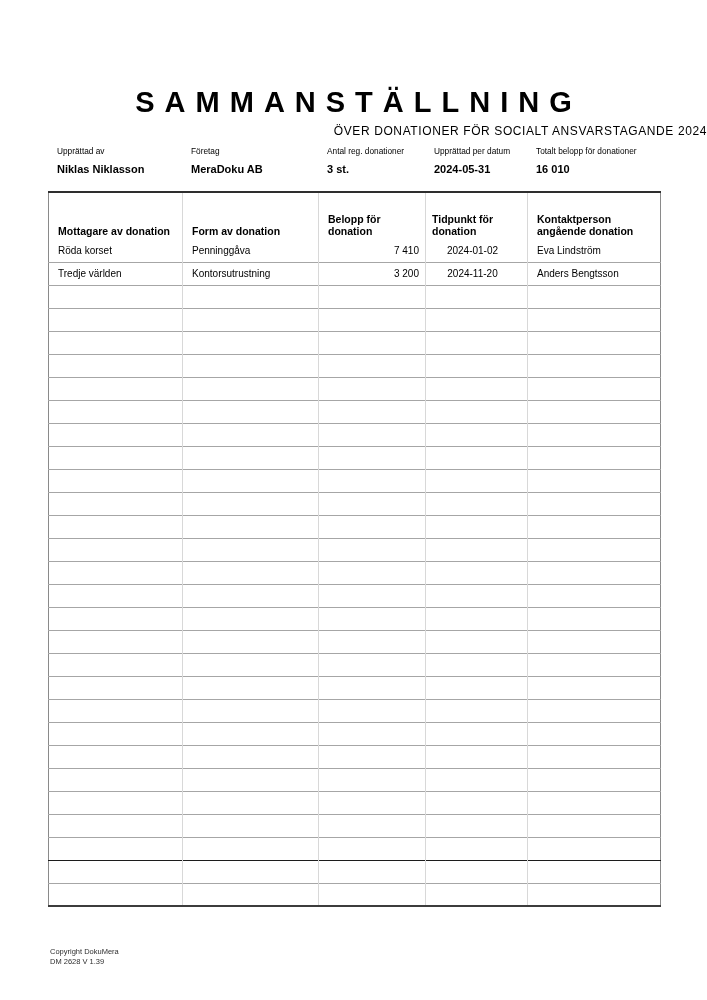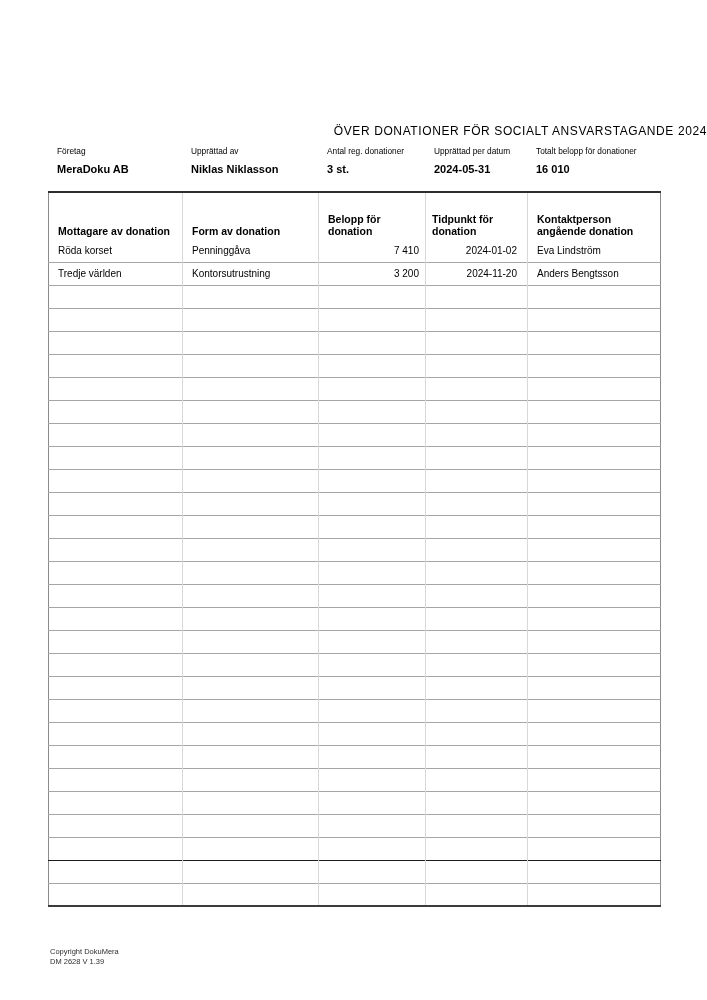--- a/index.html
+++ b/index.html
@@ -84,51 +84,52 @@
 
   .donation-table td {
     height: 23px;
     vertical-align: middle;
     font-size: 10px;
     line-height: 11px;
     padding: 0 3px 0 9px;
     white-space: nowrap;
   }
   .donation-table td.col2 { text-align: right; padding-right: 6px; padding-left: 6px; }
-  .donation-table td.col3 { text-align: right; padding-left: 2px; padding-right: 10px; }
+  .donation-table td.col3 { text-align: center; padding-left: 2px; padding-right: 10px; }
 
   .donation-table tr.data-row td,
   .donation-table tr.empty-row td { border-top: 1px solid #a6a6a6; }
   .donation-table tr.first-data-row td { border-top: none; }
   .donation-table tr.dark-top td { border-top: 1.5px solid #1c1c1c; }
 
   .doc-footer {
     position: absolute;
     left: 50px;
     top: 947px;
     font-size: 7.5px;
     line-height: 9.5px;
     color: #2e2e2e;
   }
 </style>
 </head>
 <body>
 
 <div class="sheet">
 
+  <div class="doc-title">SAMMANSTÄLLNING</div>
   <div class="doc-subtitle">ÖVER DONATIONER FÖR SOCIALT ANSVARSTAGANDE 2024</div>
 
   <div class="info-grid">
+    <div class="info-cell">
+      <div class="info-label">Upprättad av</div>
+      <div class="info-value">Niklas Niklasson</div>
+    </div>
     <div class="info-cell">
       <div class="info-label">Företag</div>
       <div class="info-value">MeraDoku AB</div>
-    </div>
-    <div class="info-cell">
-      <div class="info-label">Upprättad av</div>
-      <div class="info-value">Niklas Niklasson</div>
     </div>
     <div class="info-cell">
       <div class="info-label">Antal reg. donationer</div>
       <div class="info-value">3 st.</div>
     </div>
     <div class="info-cell">
       <div class="info-label">Upprättad per datum</div>
       <div class="info-value">2024-05-31</div>
     </div>
     <div class="info-cell">

